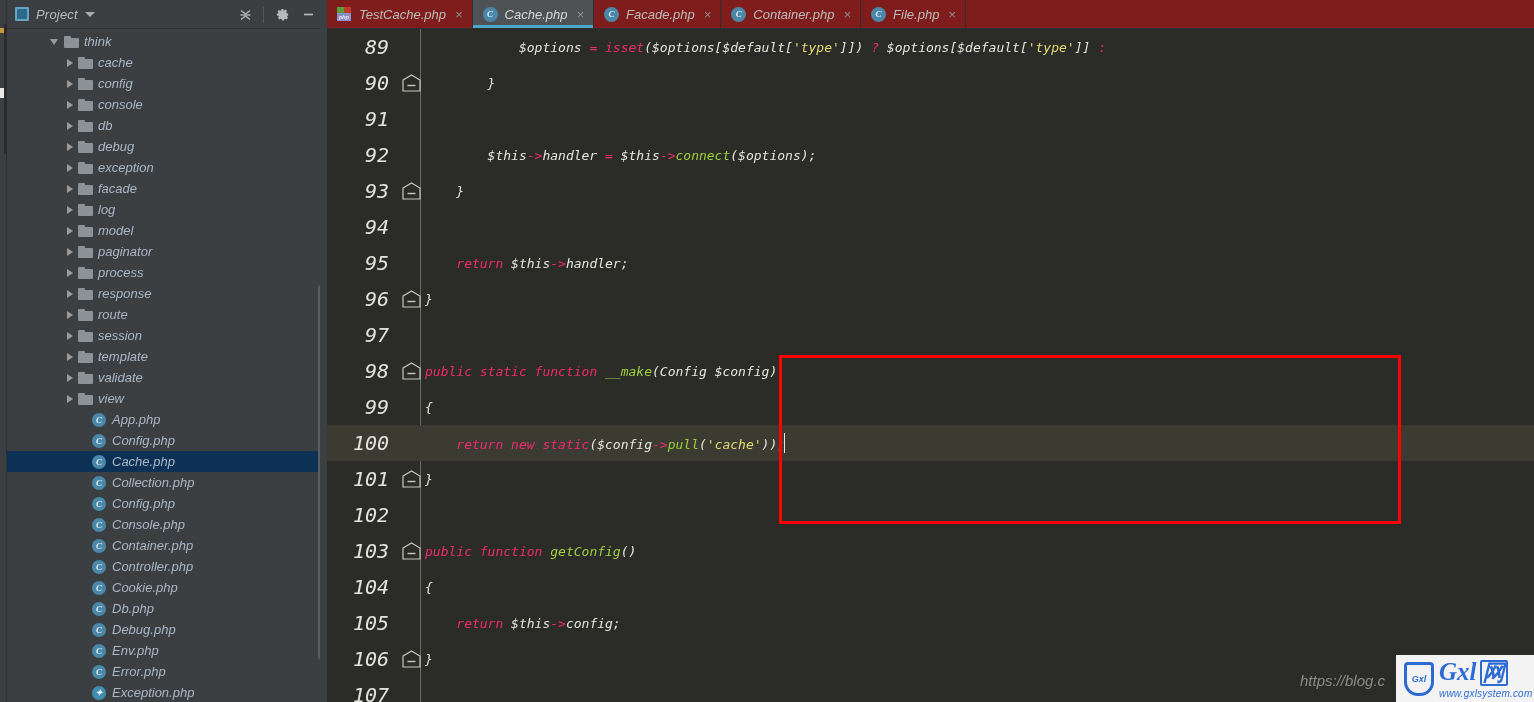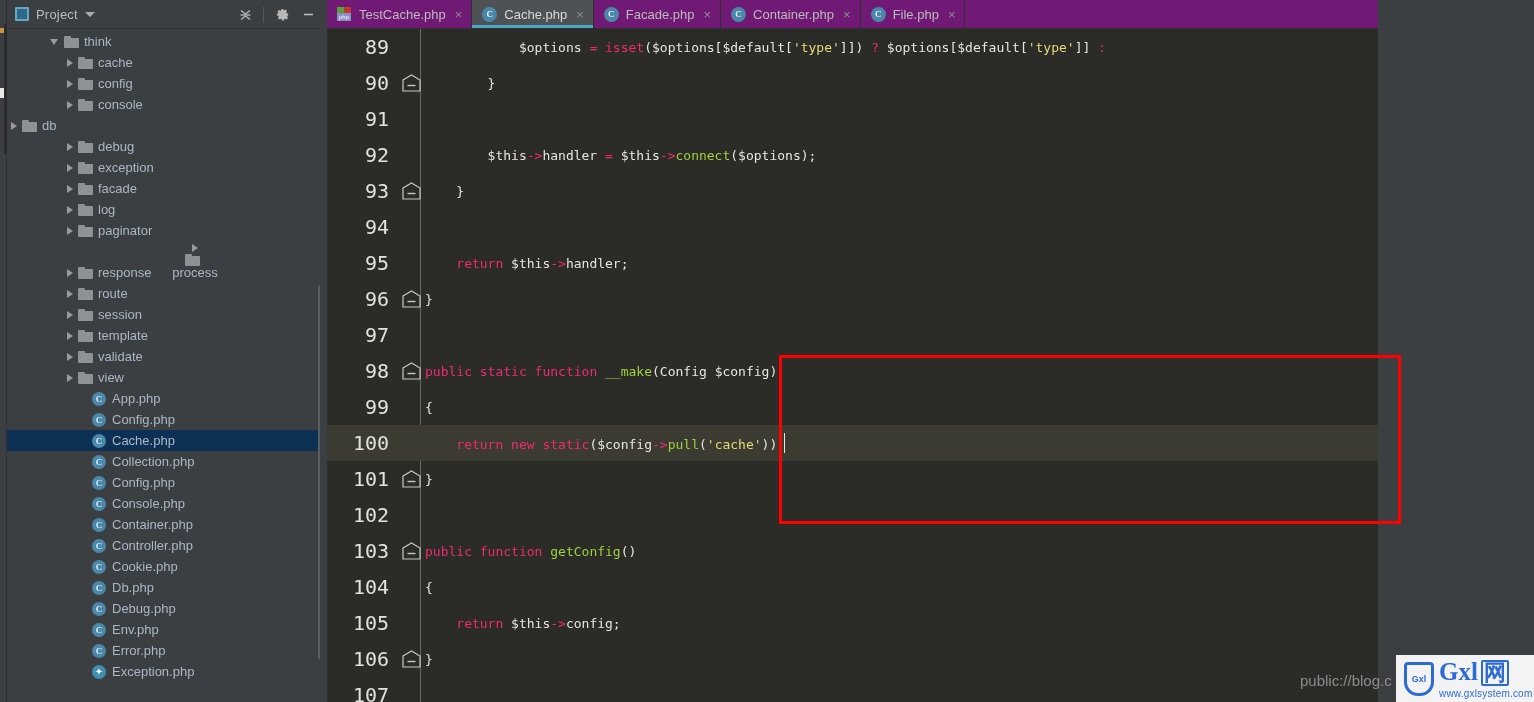--- a/index.html
+++ b/index.html
@@ -2,21 +2,21 @@
 <html><head>
 <meta charset="utf-8">
 <style>
   * { box-sizing: border-box; margin: 0; padding: 0; }
   html, body {
     width: 1534px; height: 702px;
     overflow: hidden;
     background: #3C3F41;
     font-family: "Liberation Sans", sans-serif;
   }
-  #app { position: relative; width: 1378px; height: 702px; }
+  #app { position: relative; width: 1534px; height: 702px; font-style: italic; }
 
   
   .left-strip {
     position: absolute; left: 0; top: 0; width: 7px; height: 702px;
     background: #3C3F41; border-right: 1px solid #2E3133;
   }
   .left-strip .mark-orange {
     position: absolute; left: 0; top: 28px; width: 4px; height: 5px; background: #C9963C;
   }
   .left-strip .mark-white {
@@ -103,21 +103,21 @@
   .panel-divider {
     position: absolute; left: 320px; top: 0; width: 7px; height: 702px; background: #3C3F41;
   }
 
   
   .editor {
     position: absolute; left: 327px; top: 0; right: 0; bottom: 0;
     background: #2B2B28;
   }
   .tabbar {
-    height: 29px; background: #701a75; display: flex; align-items: stretch;
+    height: 29px; background: #7f1d1d; display: flex; align-items: stretch;
     border-bottom: 1px solid #2E3133; overflow: hidden;
   }
   .tab {
     display: flex; align-items: center; padding: 0 9px 0 10px; gap: 7px;
     font-size: 13px; color: #BBBBBB; position: relative; cursor: pointer;
     border-right: 1px solid #2E3133; white-space: nowrap;
   }
   .tab.active { background: #4E5254; color: #D8D8D8; }
   .tab.active::after {
     content: ""; position: absolute; left: 0; right: 0; bottom: 0; height: 3px; background: #4AA8C4;
@@ -266,21 +266,21 @@
         <div class="row" style="padding-left: 56px;">
           <span class="arrow closed"></span>
           <span class="ic-folder"></span>
           <span class="lbl">config</span>
         </div>
         <div class="row" style="padding-left: 56px;">
           <span class="arrow closed"></span>
           <span class="ic-folder"></span>
           <span class="lbl">console</span>
         </div>
-        <div class="row" style="">
+        <div class="row" style="padding-left: 56px;">
           <span class="arrow closed"></span>
           <span class="ic-folder"></span>
           <span class="lbl">db</span>
         </div>
         <div class="row" style="padding-left: 56px;">
           <span class="arrow closed"></span>
           <span class="ic-folder"></span>
           <span class="lbl">debug</span>
         </div>
         <div class="row" style="padding-left: 56px;">
@@ -294,23 +294,28 @@
           <span class="lbl">facade</span>
         </div>
         <div class="row" style="padding-left: 56px;">
           <span class="arrow closed"></span>
           <span class="ic-folder"></span>
           <span class="lbl">log</span>
         </div>
         <div class="row" style="padding-left: 56px;">
           <span class="arrow closed"></span>
           <span class="ic-folder"></span>
+          <span class="lbl">model</span>
+        </div>
+        <div class="row" style="padding-left: 56px;">
+          <span class="arrow closed"></span>
+          <span class="ic-folder"></span>
           <span class="lbl">paginator</span>
         </div>
-        <div class="row" style="padding-left: 56px; flex-direction: column;">
+        <div class="row" style="padding-left: 56px;">
           <span class="arrow closed"></span>
           <span class="ic-folder"></span>
           <span class="lbl">process</span>
         </div>
         <div class="row" style="padding-left: 56px;">
           <span class="arrow closed"></span>
           <span class="ic-folder"></span>
           <span class="lbl">response</span>
         </div>
         <div class="row" style="padding-left: 56px;">
@@ -579,21 +584,21 @@
             <span class="lnum">107</span>
             <span class="foldcell"></span>
             <span class="code"><span class="pl"></span></span>
           </div>
         </div>
     </div>
 
     <div class="redbox"></div>
   </div>
 
-  <div class="wm-url">public://blog.c</div>
+  <div class="wm-url">https://blog.c</div>
   <div class="wm-logo">
     <div class="wm-shield">
       <span>Gxl</span>
     </div>
     <div class="wm-right">
       <div class="wm-top">
         <span class="wm-gxl">Gxl</span>
         <span class="wm-cn">网</span>
       </div>
       <div class="wm-sub">www.gxlsystem.com</div>

